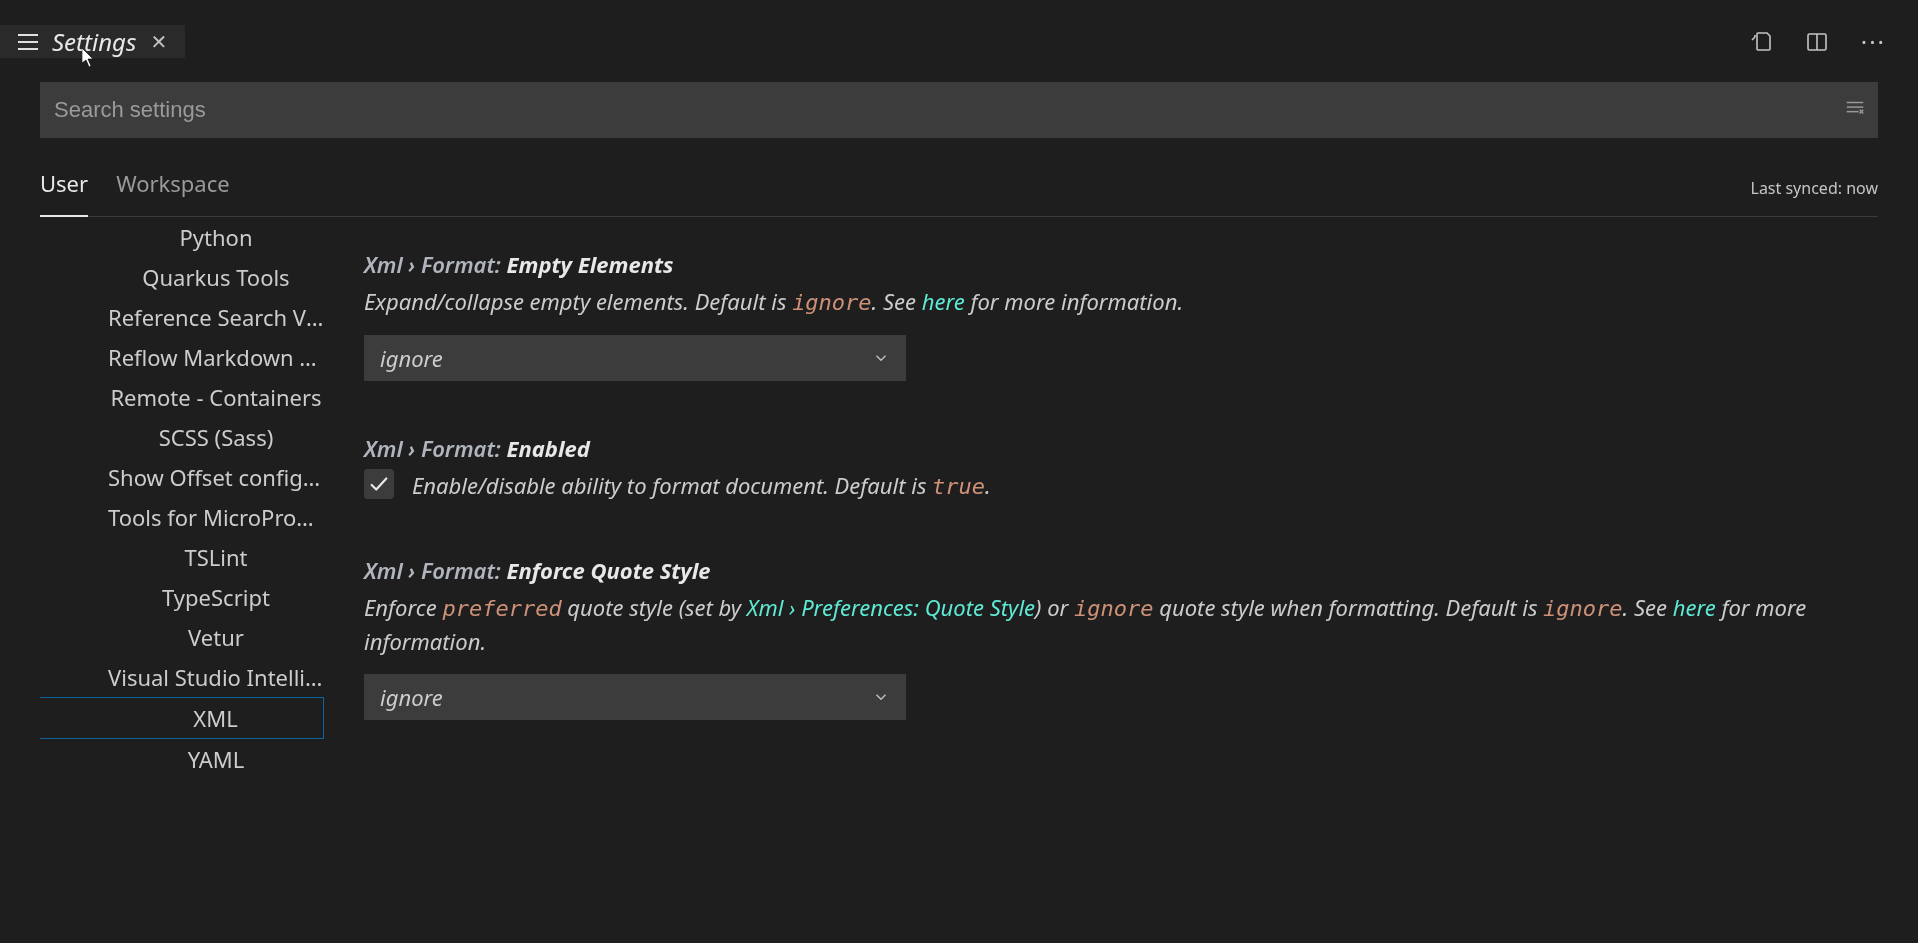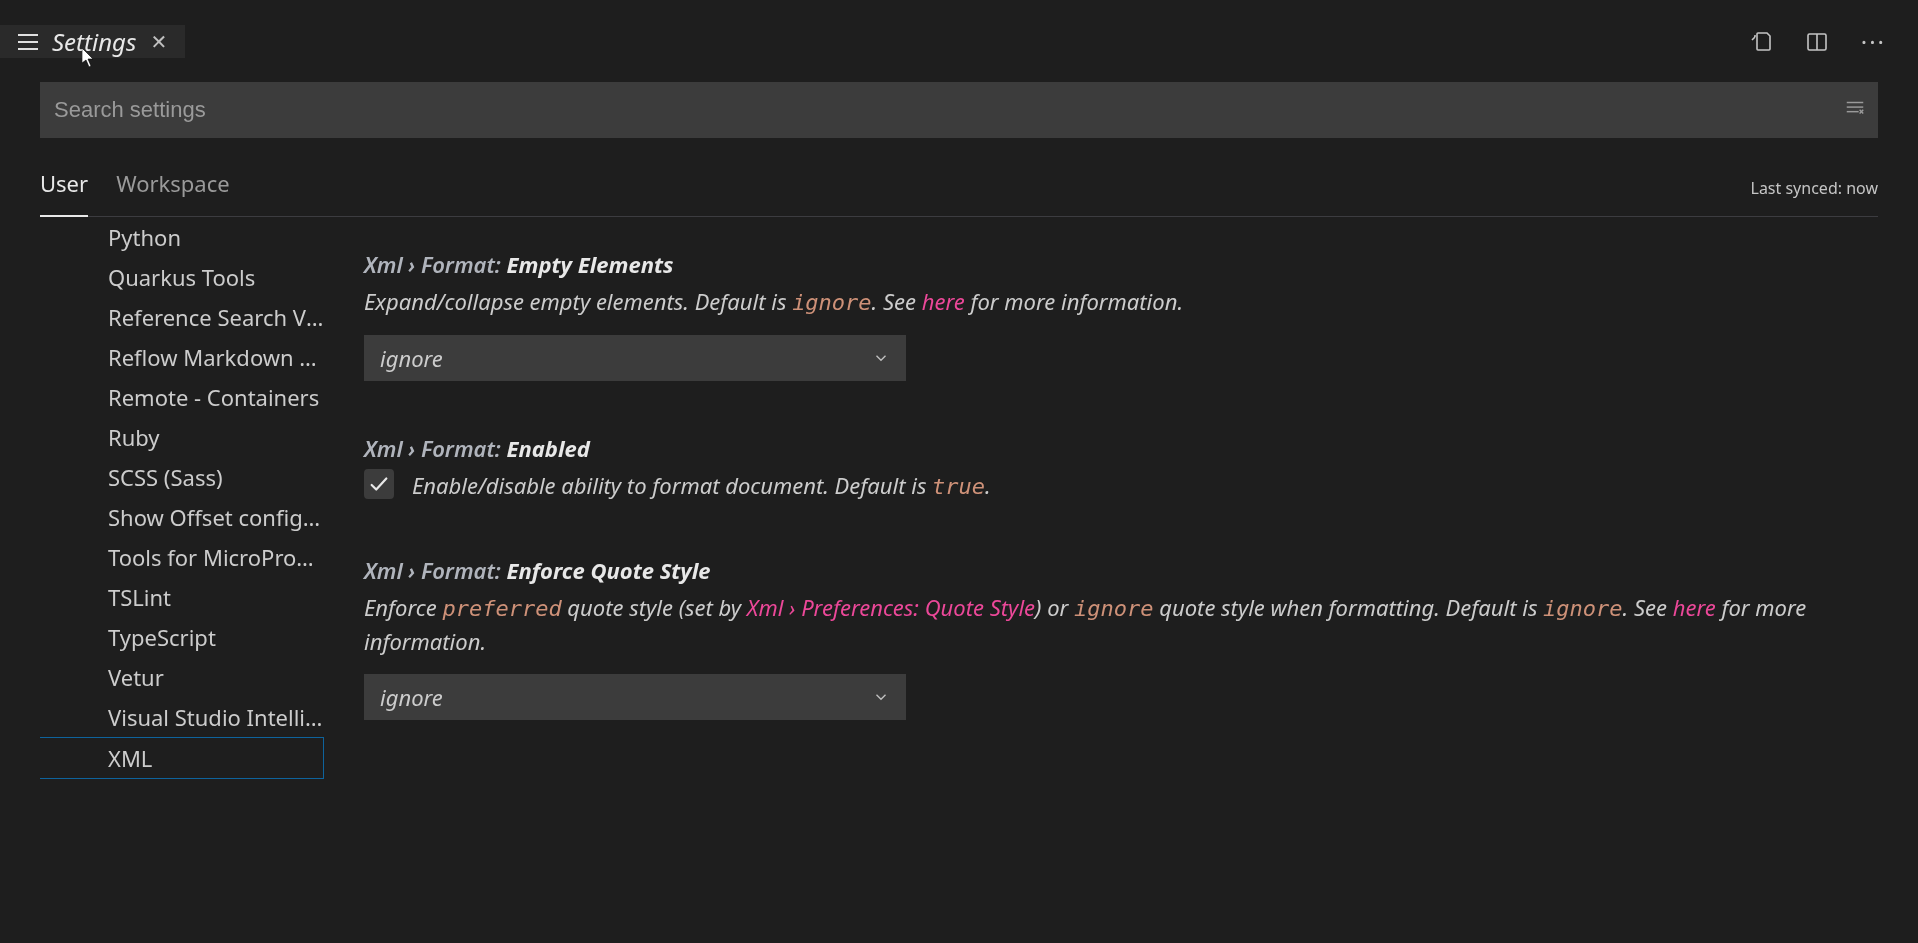--- a/index.html
+++ b/index.html
@@ -121,20 +121,21 @@
   }
   .tree-item.partial { margin-top: -18px; }
   .tree-item.selected {
     border: 1px solid #0e639c;
     background: #062f4a00;
     padding-left: 91px;
   }
   .tree {
     margin-left: -40px;
     padding-left: 16px;
+    text-align: center;
   }
   .settings-list {
     flex: 1;
     padding: 20px 60px 0 40px;
     overflow: hidden;
   }
   .setting-block { margin-bottom: 52px; font-style: italic; }
   .setting-title {
     font-size: 22px;
     font-weight: 700;
@@ -150,21 +151,21 @@
     color: #cccccc;
     margin-bottom: 16px;
     line-height: 1.5;
   }
   .setting-desc code {
     font-family: "Consolas","Menlo",monospace;
     color: #ce9178;
     font-size: 22px;
   }
   .setting-desc a {
-    color: #ec4899;
+    color: #5eead4;
     text-decoration: none;
   }
   .select {
     background: #3c3c3c;
     height: 46px;
     width: 542px;
     display: flex;
     align-items: center;
     justify-content: space-between;
     padding: 0 16px;
@@ -253,21 +254,20 @@
     <div class="sync-status">Last synced: now</div>
   </div>
 
   <div class="settings-split">
     <div class="tree" id="tree">
         <div class="tree-item partial">Python</div>
         <div class="tree-item">Quarkus Tools</div>
         <div class="tree-item">Reference Search View</div>
         <div class="tree-item">Reflow Markdown Settings</div>
         <div class="tree-item">Remote - Containers</div>
-        <div class="tree-item">Ruby</div>
         <div class="tree-item">SCSS (Sass)</div>
         <div class="tree-item">Show Offset configuration</div>
         <div class="tree-item">Tools for MicroProfile</div>
         <div class="tree-item">TSLint</div>
         <div class="tree-item">TypeScript</div>
         <div class="tree-item">Vetur</div>
         <div class="tree-item">Visual Studio IntelliCode</div>
         <div class="tree-item selected">XML</div>
         <div class="tree-item">YAML</div>
       </div>

